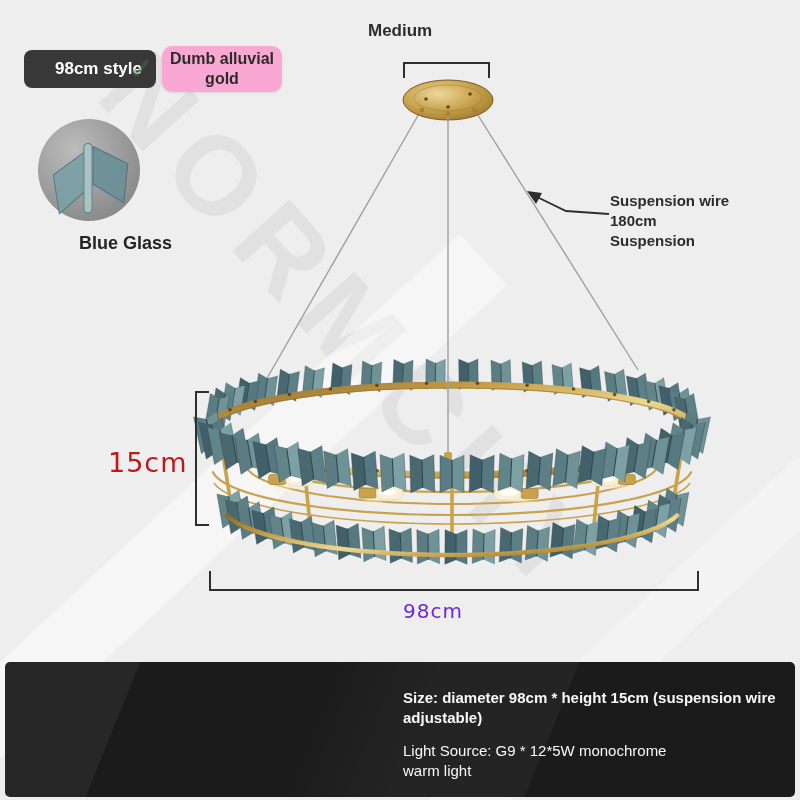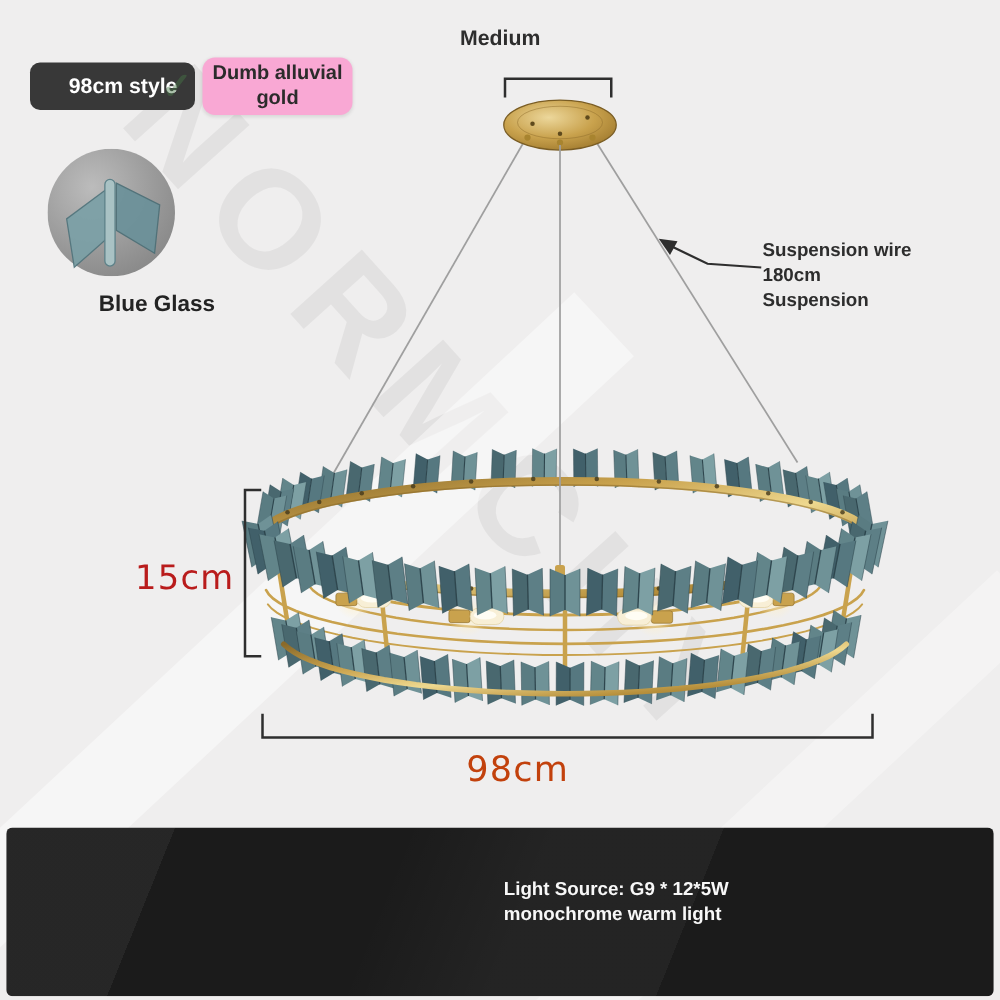--- a/index.html
+++ b/index.html
@@ -43,36 +43,36 @@
   .swatch svg{display:block;}
   .swatch-label{
     position:absolute;left:12px;top:233px;width:160px;z-index:3;
     text-align:right;font-size:18px;font-weight:bold;color:#232323;
   }
   
   .dim{position:absolute;z-index:3;color:#2d2d2d;}
   .dim-canopy{left:368px;top:21px;width:160px;text-align:left;font-size:17px;font-weight:bold;line-height:1.22;}
   .dim-wire{left:610px;top:191px;font-size:15px;font-weight:bold;line-height:1.32;}
   .dim-height{left:108px;top:447px;font-family:"DejaVu Sans", sans-serif;font-size:27px;font-weight:400;color:#b91c1c;letter-spacing:1px;}
-  .dim-diameter{left:373px;top:599px;width:120px;text-align:left;font-family:"DejaVu Sans", sans-serif;font-size:28px;font-weight:400;color:#c2410c;letter-spacing:1px;}
+  .dim-diameter{left:373px;top:599px;width:120px;text-align:center;font-family:"DejaVu Sans", sans-serif;font-size:20px;font-weight:400;color:#6d28d9;letter-spacing:1px;}
   
   .spec-bar{
     position:absolute;left:5px;right:5px;top:662px;bottom:3px;z-index:5;
     background:
       linear-gradient(112deg, rgba(255,255,255,0.05) 0 16%, rgba(255,255,255,0) 16% 38%,
                       rgba(255,255,255,0.04) 52% 68%, rgba(255,255,255,0) 68%),
       #1b1b1b;
     border-radius:5px;color:#f7f7f7;
   }
   .spec-left{position:absolute;left:40px;top:21px;}
   .spec-model{font-size:22px;font-weight:bold;letter-spacing:.3px;}
   .spec-material{margin-top:16px;font-size:15.5px;font-weight:bold;width:182px;line-height:1.32;}
   .spec-right{position:absolute;left:398px;top:26px;}
   .spec-size{font-size:15px;font-weight:bold;width:392px;line-height:1.3;}
-  .spec-light{margin-top:14px;font-size:15px;font-weight:bold;width:272px;line-height:1.3;}
+  .spec-light{margin-top:14px;font-size:15px;font-weight:normal;width:272px;line-height:1.3;}
 </style>
 </head>
 <body>
 
 <div class="watermark">NORMCHY</div>
 <div class="streak s1"></div>
 <div class="streak s2"></div>
 
 <svg id="art" width="800" height="800" viewBox="0 0 800 800">
   <defs>
@@ -717,15 +717,16 @@
 <div class="dim dim-wire">
   <div>Suspension wire</div>
   <div>180cm</div>
   <div>Suspension</div>
 </div>
 <div class="dim dim-height">15cm</div>
 <div class="dim dim-diameter">98cm</div>
 
 <div class="spec-bar">
   <div class="spec-right">
+    <div class="spec-size">Size: diameter 98cm * height 15cm (suspension wire adjustable)</div>
     <div class="spec-light">Light Source: G9 * 12*5W monochrome warm light</div>
   </div>
 </div>
 
 </body></html>

